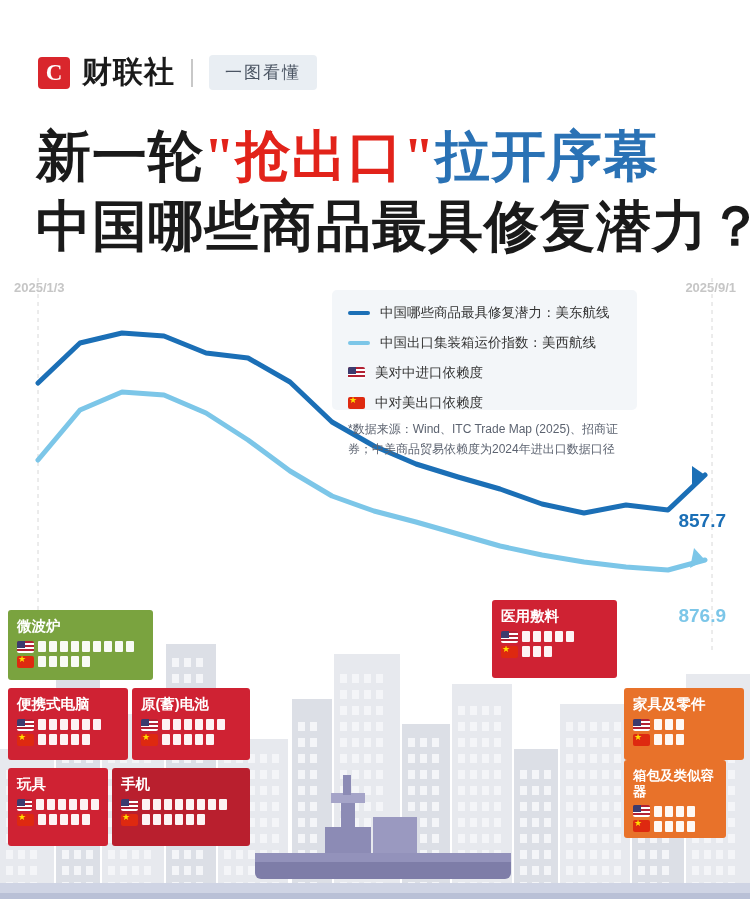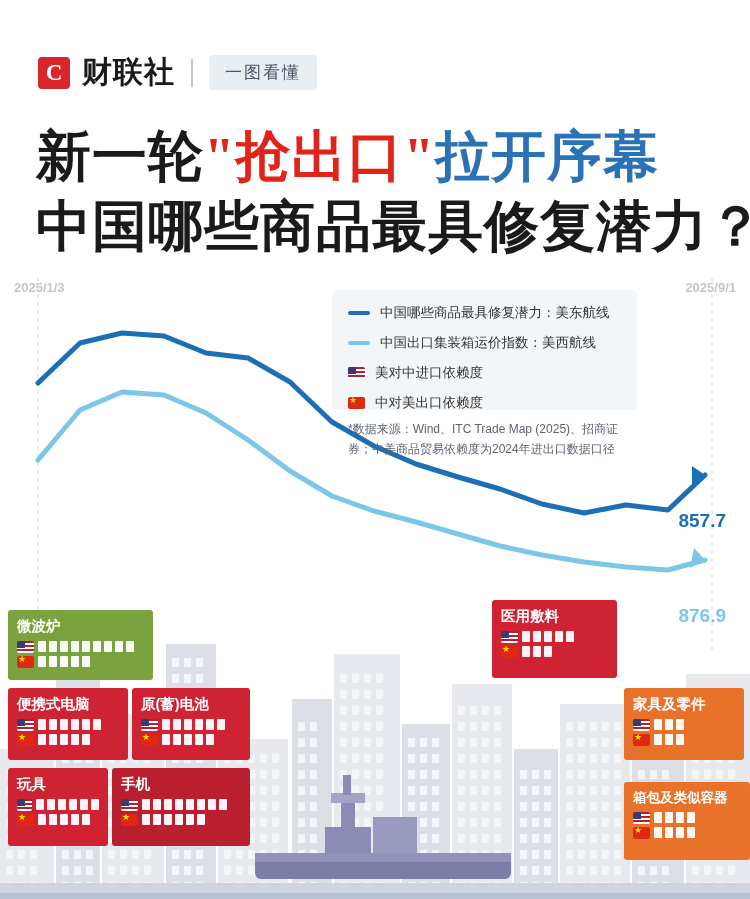--- a/index.html
+++ b/index.html
@@ -857,21 +857,21 @@
             <i class="dot"></i>
             <i class="dot"></i>
             <i class="dot"></i>
             <i class="dot"></i>
             <i class="dot"></i>
           </span>
       </div>
     </div>
 
 
-    <div class="cont c-orange small" style="left:624px;top:512px;width:126px;height:78px;">
+    <div class="cont c-orange small" style="left:624px;top:490px;width:102px;height:78px;">
       <div class="cname">箱包及类似容器</div>
       <div class="dep">
         <span class="flag us"></span>
         <span class="dots">
             <i class="dot"></i>
             <i class="dot"></i>
             <i class="dot"></i>
             <i class="dot"></i>
           </span>
       </div>

